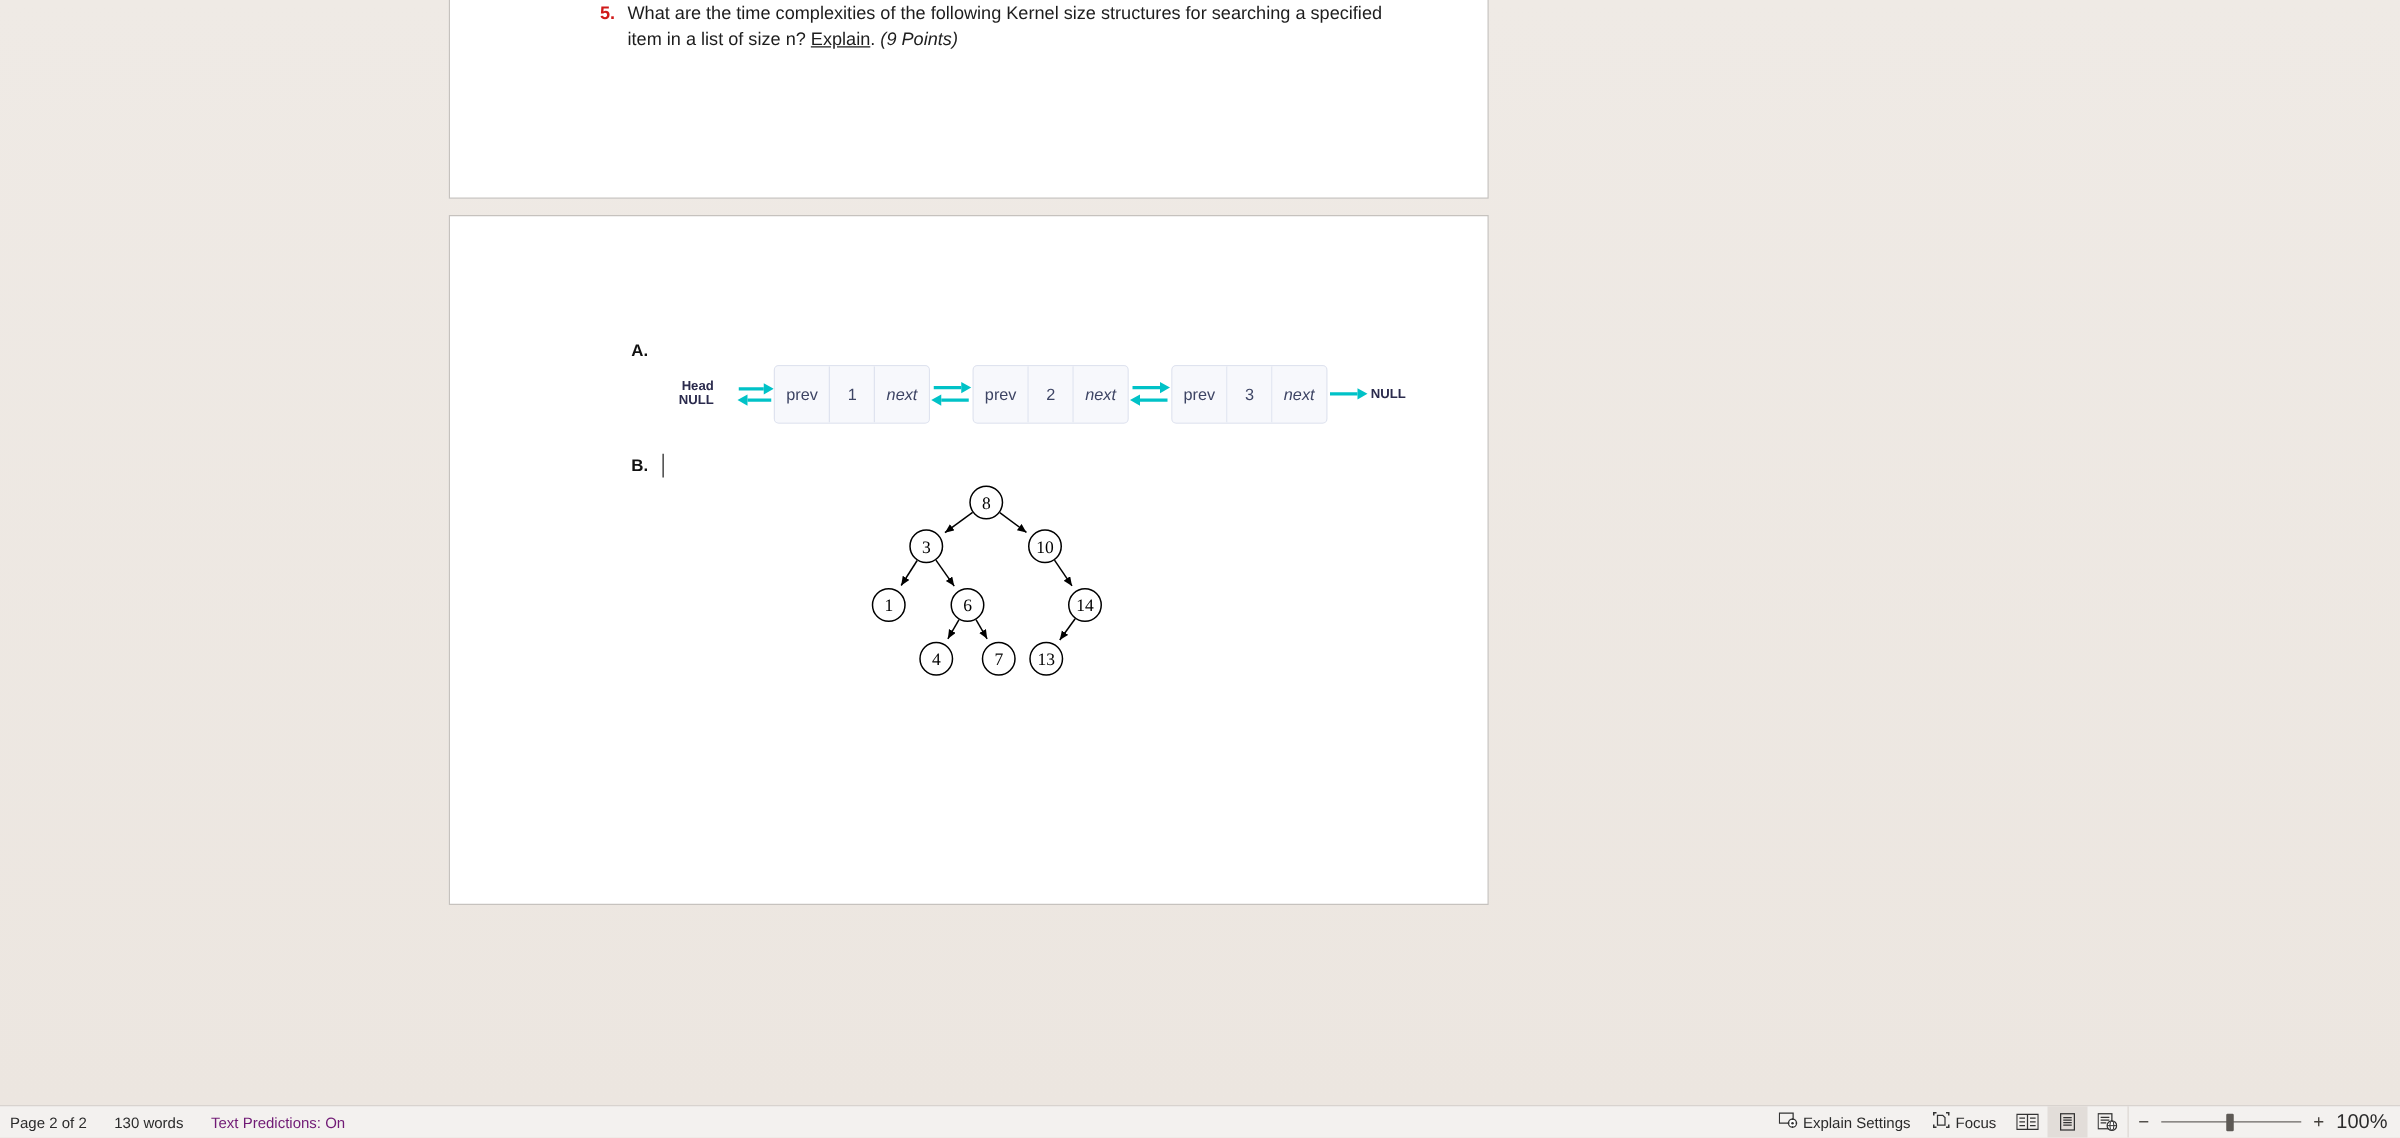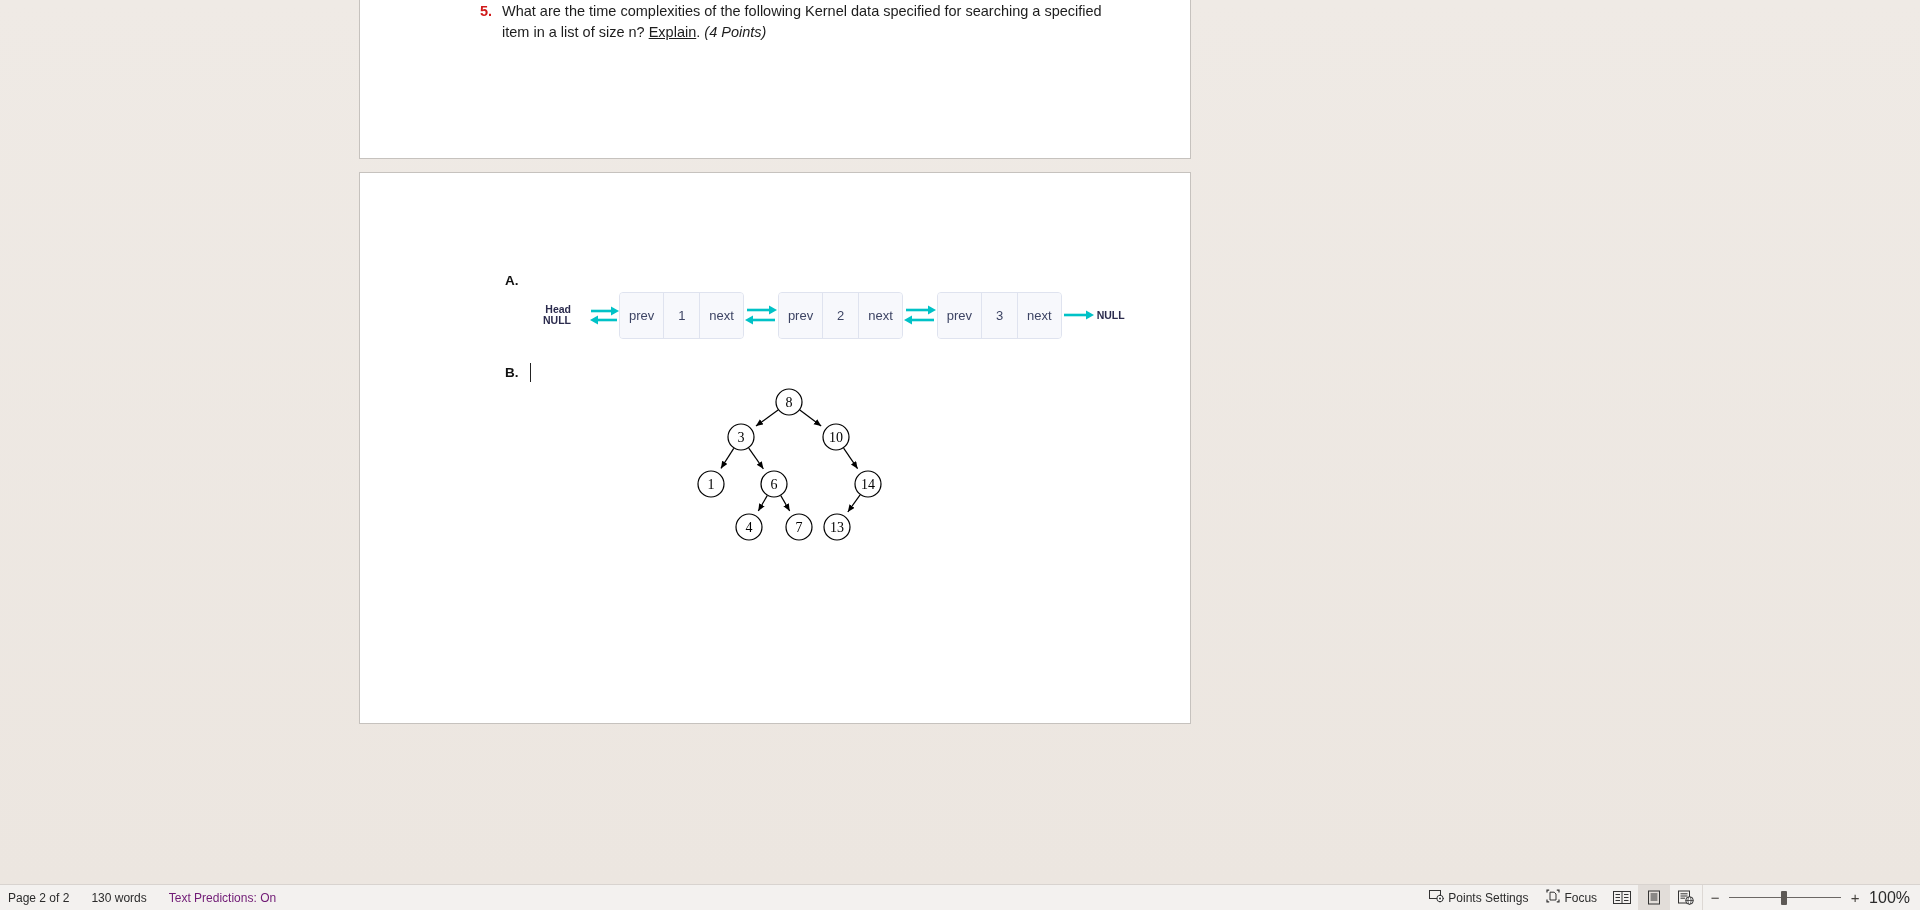--- a/index.html
+++ b/index.html
@@ -101,21 +101,21 @@
     display: flex;
     align-items: center;
     justify-content: center;
     font-size: 13px;
     color: #3d4464;
     padding: 0 9px;
     min-width: 40px;
     border-right: 1px solid #dfe3ef;
     background: #f7f8fc;
   }
-  .ll-cell:last-child { border-right: none; }
+  .ll-cell:last-child { border-right: none; font-style: italic; }
   .ll-cell.val { min-width: 36px; }
 
   
   .ll-link {
     position: relative;
     width: 34px;
     height: 30px;
     flex: 0 0 34px;
   }
   .ll-link svg, .ll-arrow-single svg, .ll-head-arrows svg { display: block; }
@@ -215,22 +215,22 @@
 </style>
 </head>
 <body>
 
 <div id="doc-canvas">
 
   <div class="page" id="page-top">
     <div class="q-block">
       <div class="q-row">
         <span class="q-num">5.</span>
-        <span class="q-text"><span>What are the time complexities of the following Kernel data specified for searching a specified</span>
-          <span>item in a list of size n? </span><b>Explain</b><span>. </span><i>(4 Points)</i></span>
+        <span class="q-text"><span>What are the time complexities of the following Kernel size structures for searching a specified</span>
+          <span>item in a list of size n? </span><b>Explain</b><span>. </span><i>(9 Points)</i></span>
       </div>
     </div>
   </div>
 
   <div class="page" id="page-bottom"></div>
 
   <div class="part-label" id="label-a">A.</div>
 
   <div id="linked-list">
 
@@ -376,21 +376,21 @@
           <circle cx="11" cy="9.5" r="3.2" fill="#fff" stroke="#333" stroke-width="1"></circle>
           <circle cx="11" cy="9.5" r="1" fill="#333"></circle>
           <g stroke="#333" stroke-width="1">
             <line x1="11" y1="5.6" x2="11" y2="7"></line>
             <line x1="11" y1="12" x2="11" y2="13.4"></line>
             <line x1="7.1" y1="9.5" x2="8.5" y2="9.5"></line>
             <line x1="13.5" y1="9.5" x2="14.9" y2="9.5"></line>
           </g>
         </svg>
       </span>
-      <span>Points Settings</span>
+      <span>Explain Settings</span>
     </div>
 
     <div class="sb-btn">
       <span>
         <svg width="14" height="14" viewBox="0 0 14 14">
           <path d="M4 3.2 L8.2 3.2 L10 5 L10 11 L4 11 Z" fill="none" stroke="#333" stroke-width="1"></path>
           <g stroke="#333" stroke-width="1.2" fill="none">
             <path d="M1 3.4 V1.2 H3.2"></path>
             <path d="M10.8 1.2 H13 V3.4"></path>
             <path d="M1 10.6 V12.8 H3.2"></path>

